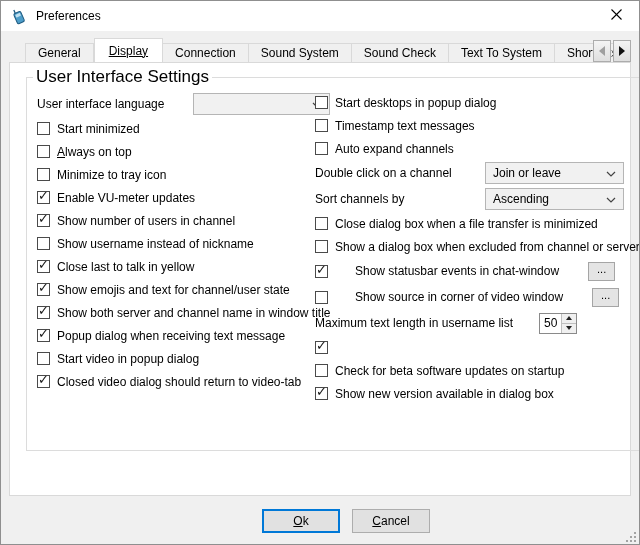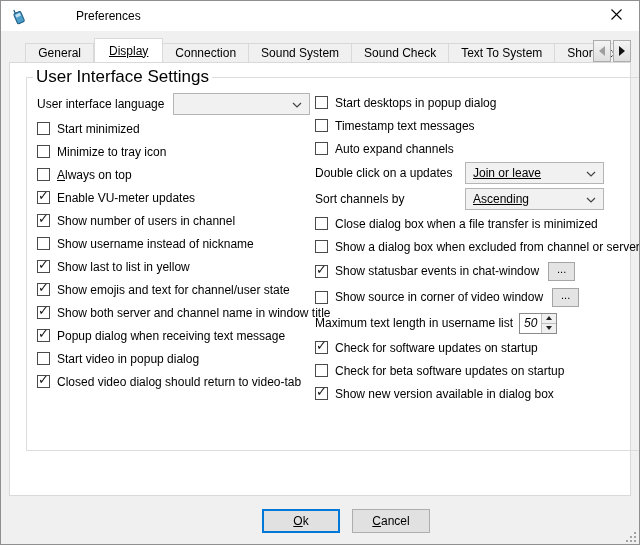--- a/index.html
+++ b/index.html
@@ -13,37 +13,35 @@
     position: relative; width: 640px; height: 545px;
     background: #f0f0f0;
     border: 1px solid #8f8f8f;
     overflow: hidden;
   }
   
   .titlebar {
     height: 30px; background: #ffffff;
     display: flex; align-items: center;
     padding-left: 9px;
-    gap: 40px;
   }
   .app-icon { width: 17px; height: 17px; margin-right: 9px; flex: 0 0 auto; }
   .window-title { font-size: 12px; }
   .close-btn {
     margin-left: auto; width: 45px; height: 30px;
     display: flex; align-items: center; justify-content: center;
     cursor: default;
   }
   
   .tabstrip {
     position: absolute; left: 8px; right: 8px; top: 36px; height: 26px;
     display: flex; align-items: flex-end;
     padding-left: 16px;
     overflow: hidden;
     z-index: 3;
-    justify-content: flex-end;
   }
   .tab {
     height: 20px; padding: 0 12px;
     display: flex; align-items: center;
     background: #f0f0f0;
     border: 1px solid #d9d9d9;
     border-left-width: 0;
     white-space: nowrap;
   }
   .tab:first-child { border-left-width: 1px; }
@@ -79,21 +77,21 @@
     border: 1px solid #dcdcdc; border-radius: 0;
     margin: 0; padding: 0;
   }
   .groupbox legend {
     margin-left: 6px; padding: 0 3px; font-size: 17px;
   }
   .cols { display: flex; padding: 4px 6px 0 10px; }
   .col-left { width: 278px; flex: 0 0 auto; }
   .col-right { flex: 1 1 auto; min-width: 0; }
   .row { display: flex; align-items: center; height: 23px; white-space: nowrap; }
-  .row.tall { height: 26px; }
+  .row.tall { height: 26px; gap: 20px; }
   
   .cb {
     width: 13px; height: 13px; flex: 0 0 auto;
     border: 1px solid #4a4a4a; background: #fff;
     position: relative; margin-right: 7px;
   }
   .cb .mark {
     position: absolute; top: -3px; left: 0px;
     font-size: 13px; color: #151515; line-height: 13px;
   }
@@ -101,34 +99,34 @@
   
   .combo {
     height: 22px; display: flex; align-items: center;
     background: #f1f1f1; border: 1px solid #b5b5b5;
     padding: 0 7px; flex: 0 0 auto;
   }
   .combo .combo-value { flex: 1 1 auto; overflow: hidden; }
   .combo-lbl-left { width: 136px; flex: 0 0 auto; }
   .combo-lbl-right { width: 150px; flex: 0 0 auto; }
   .combo-left { width: 137px; }
-  .combo-right { width: 139px; text-decoration: underline; }
+  .combo-right { width: 139px; }
   
   .dots-btn {
     width: 27px; height: 19px; margin-left: 9px;
     background: #e4e4e4; border: 1px solid #a5a5a5;
     display: flex; align-items: center; justify-content: center;
     font-size: 11px; line-height: 10px; padding-bottom: 4px;
   }
   
   .spinbox {
     display: flex; height: 21px; margin-left: 6px;
     border: 1px solid #8a8a8a; background: #fff;
   }
-  .spin-value { padding: 0 4px; display: flex; align-items: center; min-width: 20px; font-style: italic; }
+  .spin-value { padding: 0 4px; display: flex; align-items: center; min-width: 20px; }
   .spin-btns { width: 15px; display: flex; flex-direction: column; border-left: 1px solid #bfbfbf; }
   .spin-btn { flex: 1 1 auto; background: #f0f0f0; display: flex; align-items: center; justify-content: center; }
   .spin-btn + .spin-btn { border-top: 1px solid #bfbfbf; }
   .tri-up { width: 0; height: 0; border: 3px solid transparent; border-bottom: 4px solid #222; margin-top: -3px; }
   .tri-down { width: 0; height: 0; border: 3px solid transparent; border-top: 4px solid #222; margin-bottom: -3px; }
   
   .btnbar {
     position: absolute; left: 0; right: 0; bottom: 11px;
     display: flex; justify-content: center; gap: 12px;
     transform: translateX(26px);
@@ -200,47 +198,47 @@
                     <polyline points="1,1 5,5 9,1" fill="none" stroke="#444" stroke-width="1.2"></polyline>
                   </svg></span>
               </div>
             </div>
             <div class="row">
               <span class="cb"></span>
               <span class="cb-label">Start minimized</span>
             </div>
             <div class="row">
               <span class="cb"></span>
+              <span class="cb-label"><u>A</u>lways on top</span>
+            </div>
+            <div class="row">
+              <span class="cb"></span>
               <span class="cb-label">Minimize to tray icon</span>
             </div>
             <div class="row">
-              <span class="cb"></span>
-              <span class="cb-label"><u>A</u>lways on top</span>
-            </div>
-            <div class="row">
               <span class="cb">
                 <span class="mark">✓</span>
               </span>
               <span class="cb-label">Enable VU-meter updates</span>
             </div>
             <div class="row">
               <span class="cb">
                 <span class="mark">✓</span>
               </span>
               <span class="cb-label">Show number of users in channel</span>
             </div>
             <div class="row">
               <span class="cb"></span>
               <span class="cb-label">Show username instead of nickname</span>
             </div>
             <div class="row">
               <span class="cb">
                 <span class="mark">✓</span>
               </span>
-              <span class="cb-label">Show last to list in yellow</span>
+              <span class="cb-label">Close last to talk in yellow</span>
             </div>
             <div class="row">
               <span class="cb">
                 <span class="mark">✓</span>
               </span>
               <span class="cb-label">Show emojis and text for channel/user state</span>
             </div>
             <div class="row">
               <span class="cb">
                 <span class="mark">✓</span>
@@ -271,21 +269,21 @@
             </div>
             <div class="row">
               <span class="cb"></span>
               <span class="cb-label">Timestamp text messages</span>
             </div>
             <div class="row">
               <span class="cb"></span>
               <span class="cb-label">Auto expand channels</span>
             </div>
             <div class="row tall">
-              <span class="combo-lbl-right">Double click on a updates</span>
+              <span class="combo-lbl-right">Double click on a channel</span>
               <div class="combo combo-right">
                 <span class="combo-value">Join or leave</span>
                 <span><svg width="10" height="6" viewBox="0 0 10 6">
                     <polyline points="1,1 5,5 9,1" fill="none" stroke="#444" stroke-width="1.2"></polyline>
                   </svg></span>
               </div>
             </div>
             <div class="row tall">
               <span class="combo-lbl-right">Sort channels by</span>
               <div class="combo combo-right">
@@ -326,21 +324,20 @@
                   <div class="spin-btn">
                     <span class="tri-down"></span>
                   </div>
                 </div>
               </div>
             </div>
             <div class="row">
               <span class="cb">
                 <span class="mark">✓</span>
               </span>
-              <span class="cb-label">Check for software updates on startup</span>
             </div>
             <div class="row">
               <span class="cb"></span>
               <span class="cb-label">Check for beta software updates on startup</span>
             </div>
             <div class="row">
               <span class="cb">
                 <span class="mark">✓</span>
               </span>
               <span class="cb-label">Show new version available in dialog box</span>

